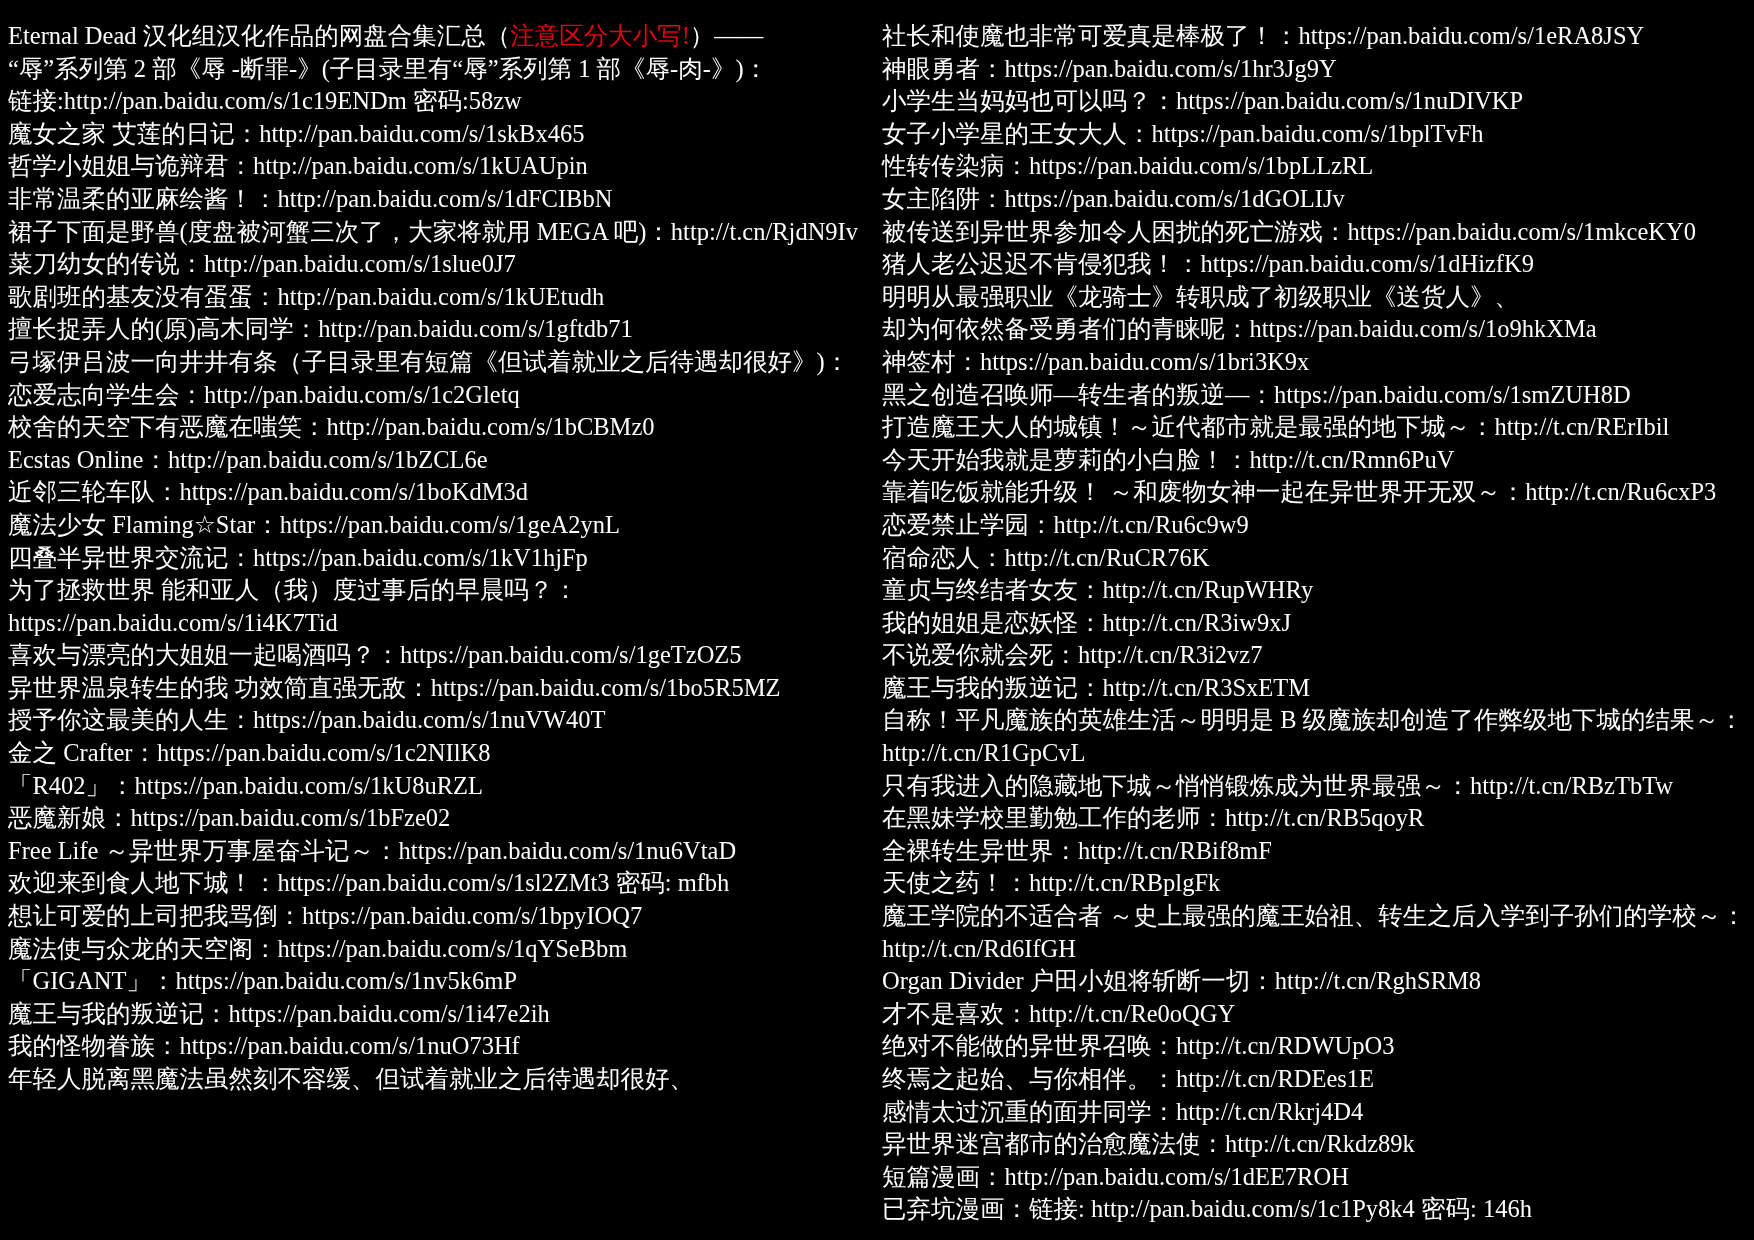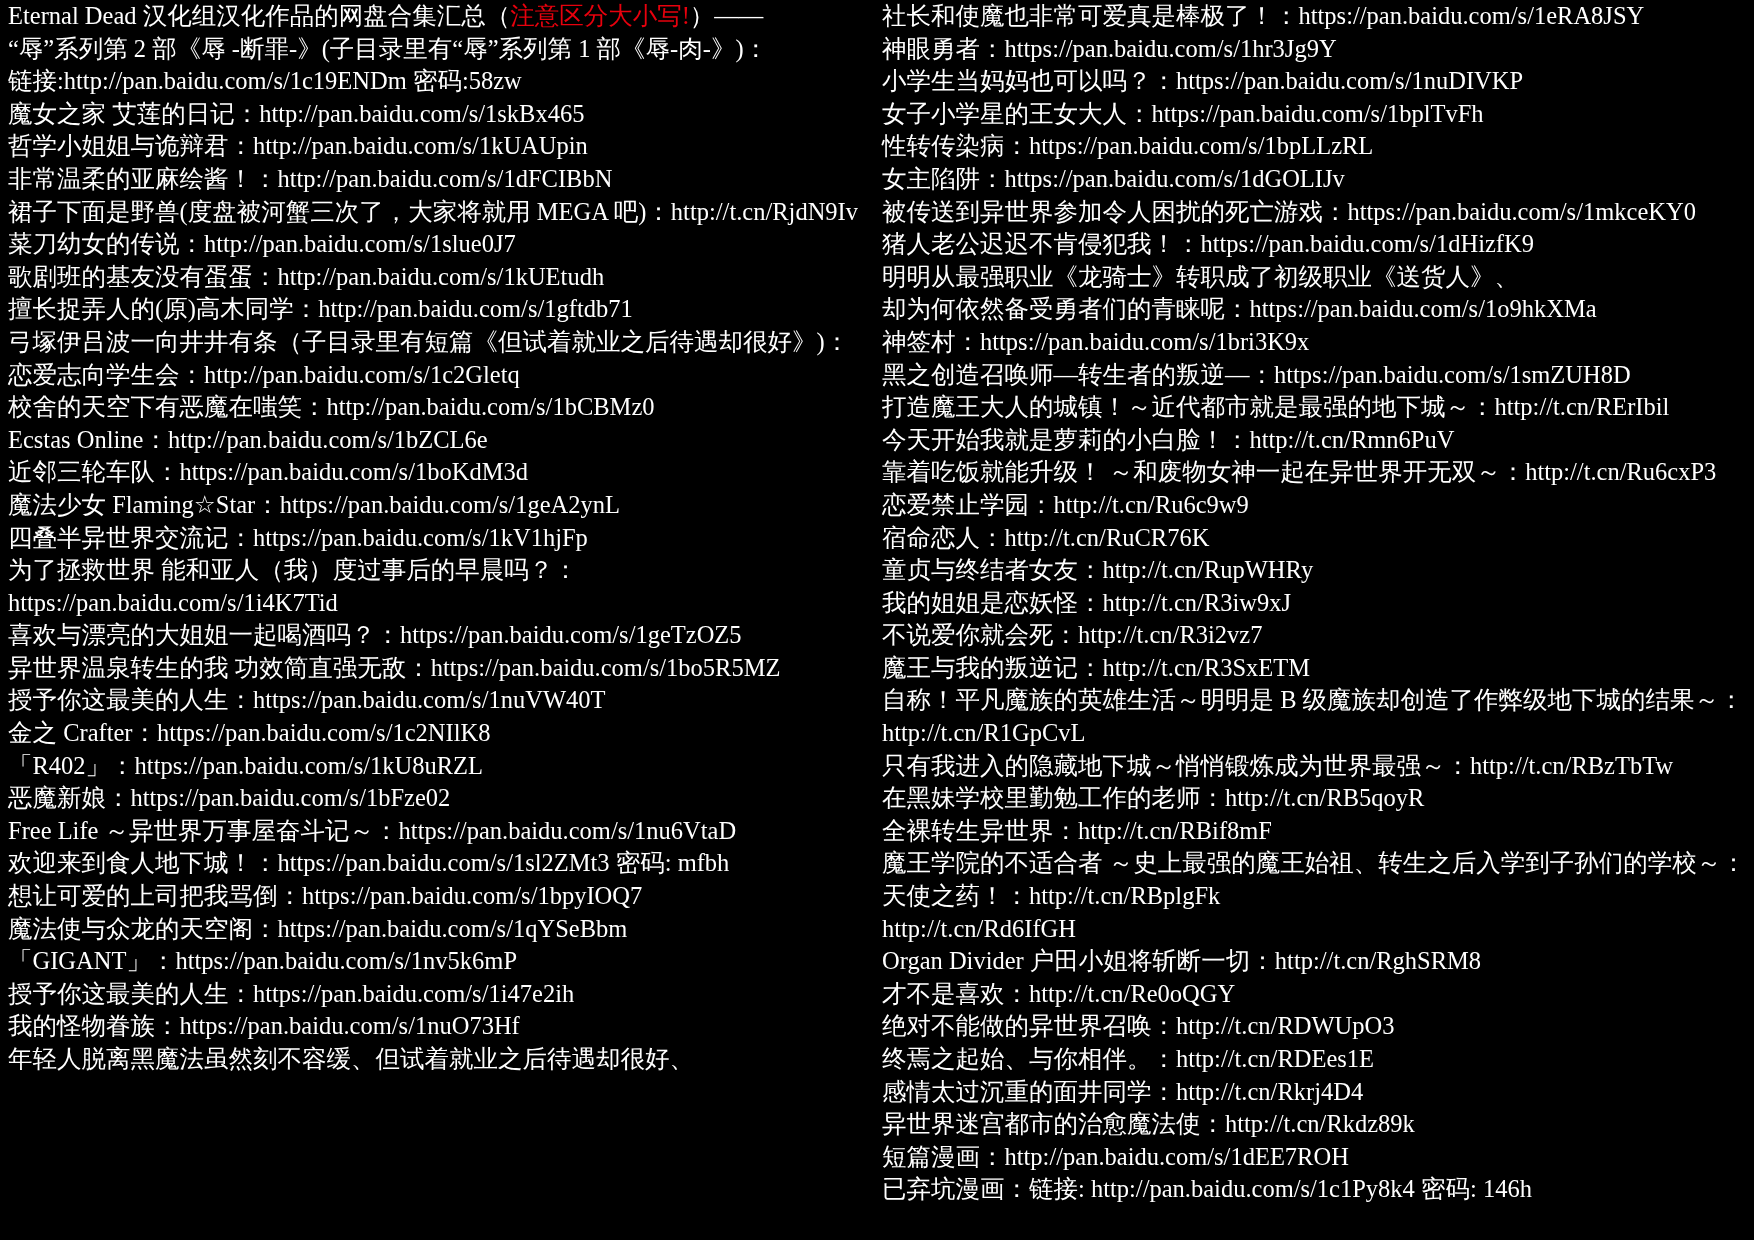--- a/index.html
+++ b/index.html
@@ -11,21 +11,21 @@
     width: 1754px;
     height: 1240px;
     overflow: hidden;
     font-family: "Liberation Serif", "DejaVu Serif", serif;
     color: #ffffff;
   }
   .page {
     width: 1754px;
     height: 1240px;
     box-sizing: border-box;
-    padding: 0 8px 0 8px;
+    padding: 20px 8px 0 8px;
     display: flex;
     flex-direction: row;
     align-items: flex-start;
   }
   .col {
     box-sizing: border-box;
   }
   .col-left {
     width: 872px;
     padding-right: 6px;
@@ -74,21 +74,21 @@
     <div class="line">异世界温泉转生的我  功效简直强无敌：https://pan.baidu.com/s/1bo5R5MZ</div>
     <div class="line">授予你这最美的人生：https://pan.baidu.com/s/1nuVW40T</div>
     <div class="line">金之 Crafter：https://pan.baidu.com/s/1c2NIlK8</div>
     <div class="line">「R402」：https://pan.baidu.com/s/1kU8uRZL</div>
     <div class="line">恶魔新娘：https://pan.baidu.com/s/1bFze02</div>
     <div class="line">Free Life  ～异世界万事屋奋斗记～：https://pan.baidu.com/s/1nu6VtaD</div>
     <div class="line">欢迎来到食人地下城！：https://pan.baidu.com/s/1sl2ZMt3  密码: mfbh</div>
     <div class="line">想让可爱的上司把我骂倒：https://pan.baidu.com/s/1bpyIOQ7</div>
     <div class="line">魔法使与众龙的天空阁：https://pan.baidu.com/s/1qYSeBbm</div>
     <div class="line">「GIGANT」：https://pan.baidu.com/s/1nv5k6mP</div>
-    <div class="line">授予你这最美的人生：https://pan.baidu.com/s/1i47e2ih</div>
+    <div class="line">魔王与我的叛逆记：https://pan.baidu.com/s/1i47e2ih</div>
     <div class="line">我的怪物眷族：https://pan.baidu.com/s/1nuO73Hf</div>
     <div class="line">年轻人脱离黑魔法虽然刻不容缓、但试着就业之后待遇却很好、</div>
   </div>
 
   <div class="col col-right">
     <div class="line">社长和使魔也非常可爱真是棒极了！：https://pan.baidu.com/s/1eRA8JSY</div>
     <div class="line">神眼勇者：https://pan.baidu.com/s/1hr3Jg9Y</div>
     <div class="line">小学生当妈妈也可以吗？：https://pan.baidu.com/s/1nuDIVKP</div>
     <div class="line">女子小学星的王女大人：https://pan.baidu.com/s/1bplTvFh</div>
     <div class="line">性转传染病：https://pan.baidu.com/s/1bpLLzRL</div>
@@ -106,22 +106,22 @@
     <div class="line">宿命恋人：http://t.cn/RuCR76K</div>
     <div class="line">童贞与终结者女友：http://t.cn/RupWHRy</div>
     <div class="line">我的姐姐是恋妖怪：http://t.cn/R3iw9xJ</div>
     <div class="line">不说爱你就会死：http://t.cn/R3i2vz7</div>
     <div class="line">魔王与我的叛逆记：http://t.cn/R3SxETM</div>
     <div class="line">自称！平凡魔族的英雄生活～明明是 B 级魔族却创造了作弊级地下城的结果～：</div>
     <div class="line">http://t.cn/R1GpCvL</div>
     <div class="line">只有我进入的隐藏地下城～悄悄锻炼成为世界最强～：http://t.cn/RBzTbTw</div>
     <div class="line">在黑妹学校里勤勉工作的老师：http://t.cn/RB5qoyR</div>
     <div class="line">全裸转生异世界：http://t.cn/RBif8mF</div>
+    <div class="line">天使之药！：http://t.cn/RBplgFk</div>
     <div class="line">魔王学院的不适合者  ～史上最强的魔王始祖、转生之后入学到子孙们的学校～：</div>
-    <div class="line">天使之药！：http://t.cn/RBplgFk</div>
     <div class="line">http://t.cn/Rd6IfGH</div>
     <div class="line">Organ Divider  户田小姐将斩断一切：http://t.cn/RghSRM8</div>
     <div class="line">才不是喜欢：http://t.cn/Re0oQGY</div>
     <div class="line">绝对不能做的异世界召唤：http://t.cn/RDWUpO3</div>
     <div class="line">终焉之起始、与你相伴。：http://t.cn/RDEes1E</div>
     <div class="line">感情太过沉重的面井同学：http://t.cn/Rkrj4D4</div>
     <div class="line">异世界迷宫都市的治愈魔法使：http://t.cn/Rkdz89k</div>
     <div class="line">短篇漫画：http://pan.baidu.com/s/1dEE7ROH</div>
     <div class="line">已弃坑漫画：链接: http://pan.baidu.com/s/1c1Py8k4  密码: 146h</div>
   </div>

